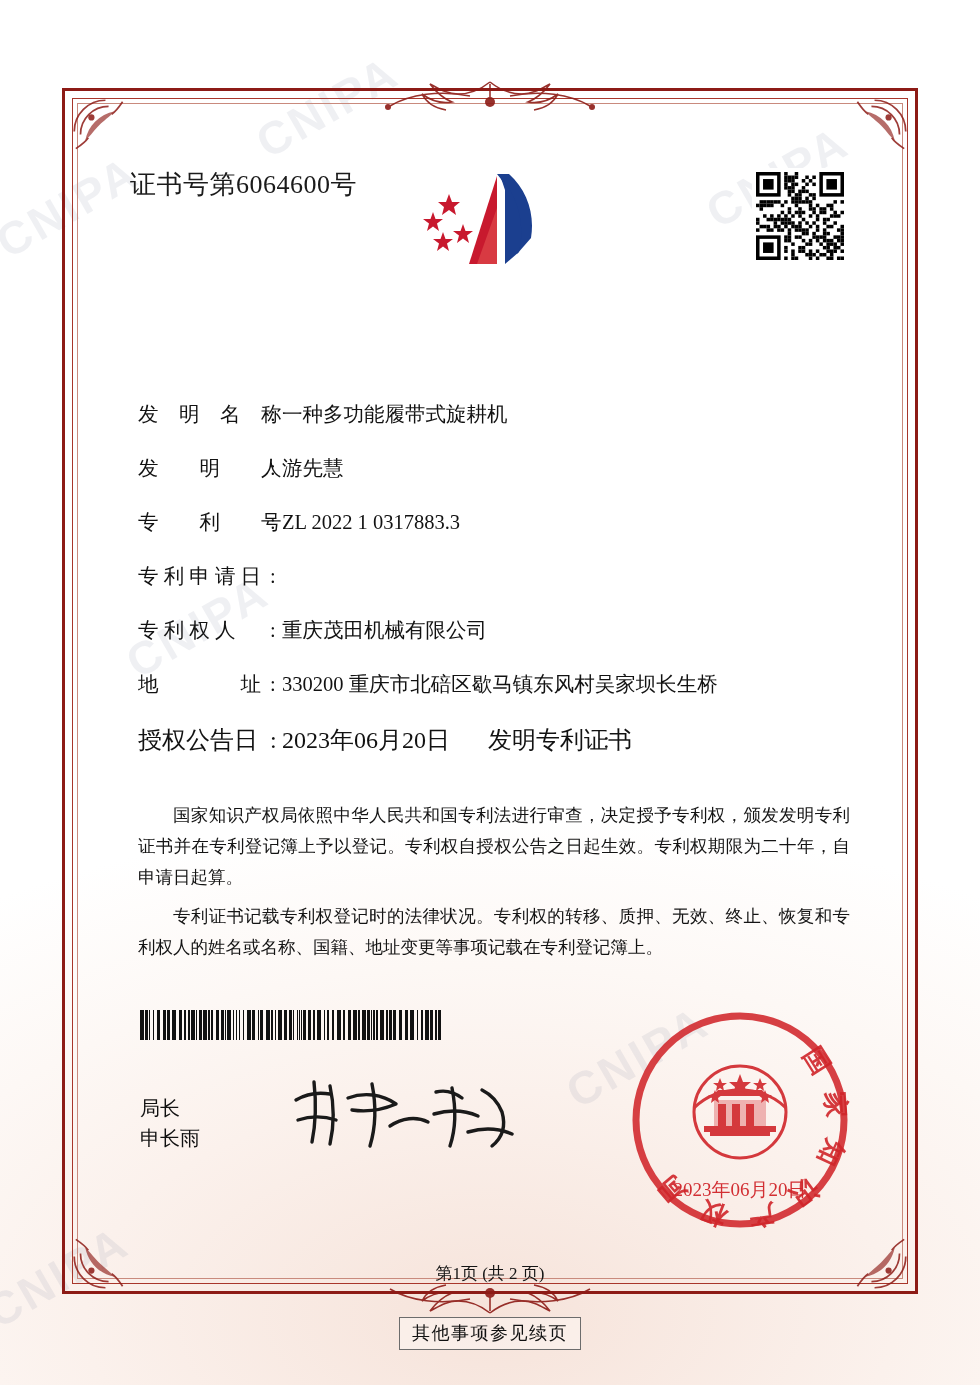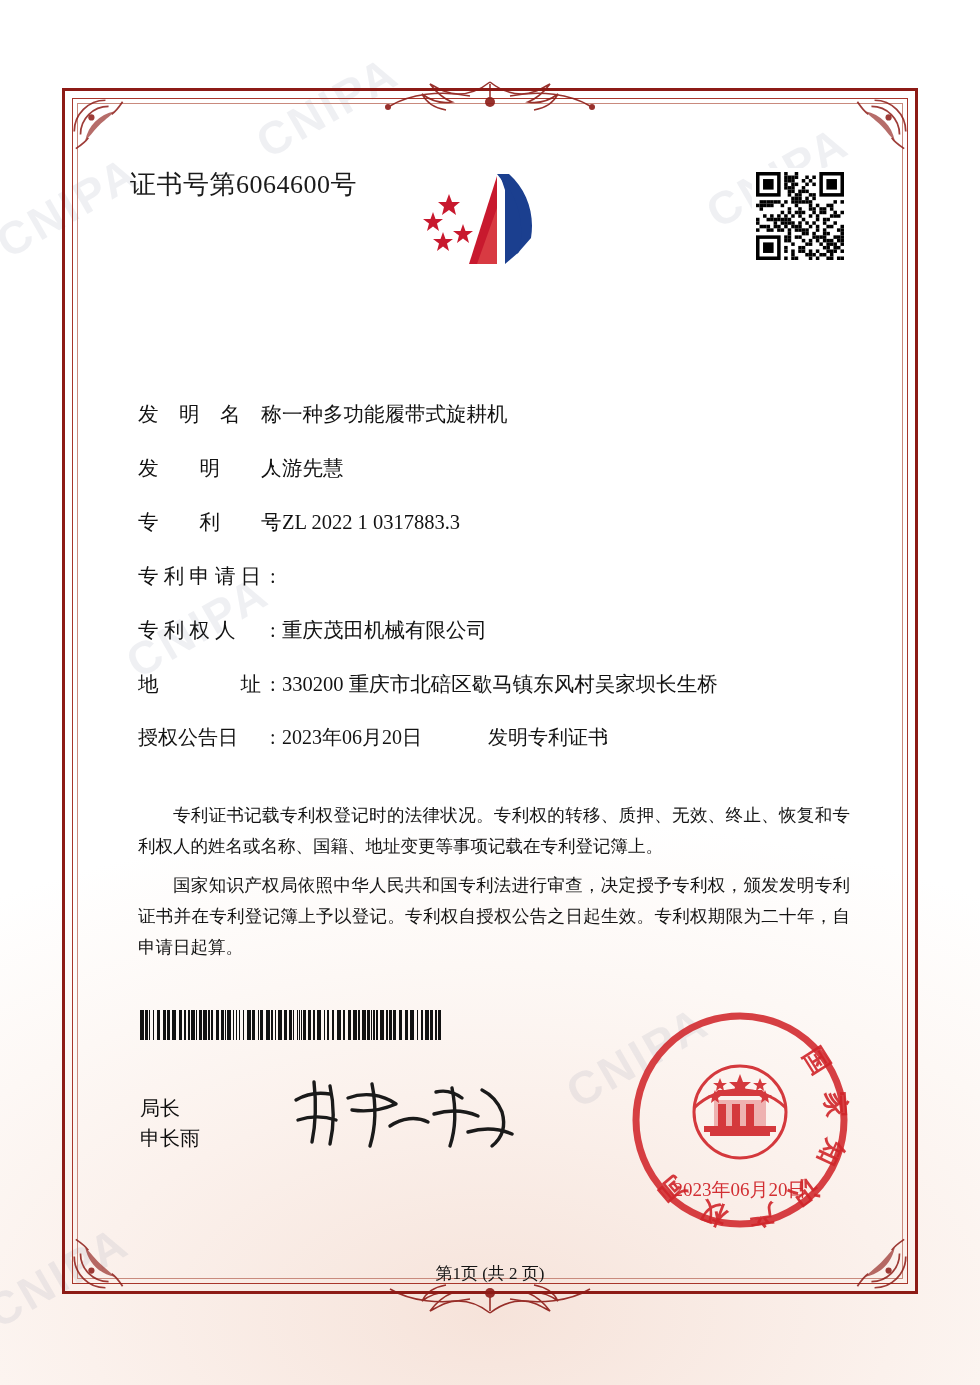--- a/index.html
+++ b/index.html
@@ -176,21 +176,21 @@
     flex: 0 0 132px;
     letter-spacing: 0;
     white-space: nowrap;
   }
   .f-colon { width: 12px; flex: 0 0 12px; }
   .f-value { flex: 1 1 auto; }
 
   .two-col {
     display: flex;
     align-items: flex-end;
-    font-size: 20px;
+    font-size: 24px;
     color: #121212;
     margin-bottom: 36px;
   }
   .two-col .left { width: 350px; flex: 0 0 350px; display:flex; align-items:baseline;}
   .two-col .right { flex: 1 1 auto; display:flex; align-items:baseline;}
   .two-col .left .f-label { width: 132px; flex: 0 0 132px; }
   .two-col .right .f-label { width: 115px; flex: 0 0 115px; }
 
   
   .paragraphs {
@@ -653,22 +653,22 @@
       </div>
       <div class="right">
         <span class="f-label">发明专利证书</span>
         <span class="f-colon">:</span>
       </div>
     </div>
 
   </div>
 
   <div class="paragraphs">
+    <p>国家知识产权局依照中华人民共和国专利法进行审查，决定授予专利权，颁发发明专利证书并在专利登记簿上予以登记。专利权自授权公告之日起生效。专利权期限为二十年，自申请日起算。</p>
     <p>专利证书记载专利权登记时的法律状况。专利权的转移、质押、无效、终止、恢复和专利权人的姓名或名称、国籍、地址变更等事项记载在专利登记簿上。</p>
-    <p>国家知识产权局依照中华人民共和国专利法进行审查，决定授予专利权，颁发发明专利证书并在专利登记簿上予以登记。专利权自授权公告之日起生效。专利权期限为二十年，自申请日起算。</p>
   </div>
 
   <div class="barcode" id="barcode">
       <i style="width:4px"></i>
       <i style="width:1px;background:transparent"></i>
       <i style="width:3px"></i>
       <i style="width:1px;background:transparent"></i>
       <i style="width:1px"></i>
       <i style="width:3px;background:transparent"></i>
       <i style="width:1px"></i>
@@ -853,14 +853,17 @@
           <polygon points="145,90 147,95 152,95 148,98 149,103 145,100 141,103 142,98 138,95 143,95"></polygon>
         </g>
         <path d="M74 108 C86 96 100 90 120 90 C140 90 154 96 166 108" fill="none" stroke="#d0252a" stroke-width="3"></path>
       </g>
 
       <text x="120" y="196" text-anchor="middle" font-family="'Liberation Serif', serif" font-size="19" fill="#d0252a" opacity=".95" id="seal-date-text">2023年06月20日</text>
     </svg>
   </div>
 
   <div class="page-no">第1页 (共 2 页)</div>
+  <div class="cont-note">
+    <span>其他事项参见续页</span>
+  </div>
 
 </div>
 
 </body></html>

